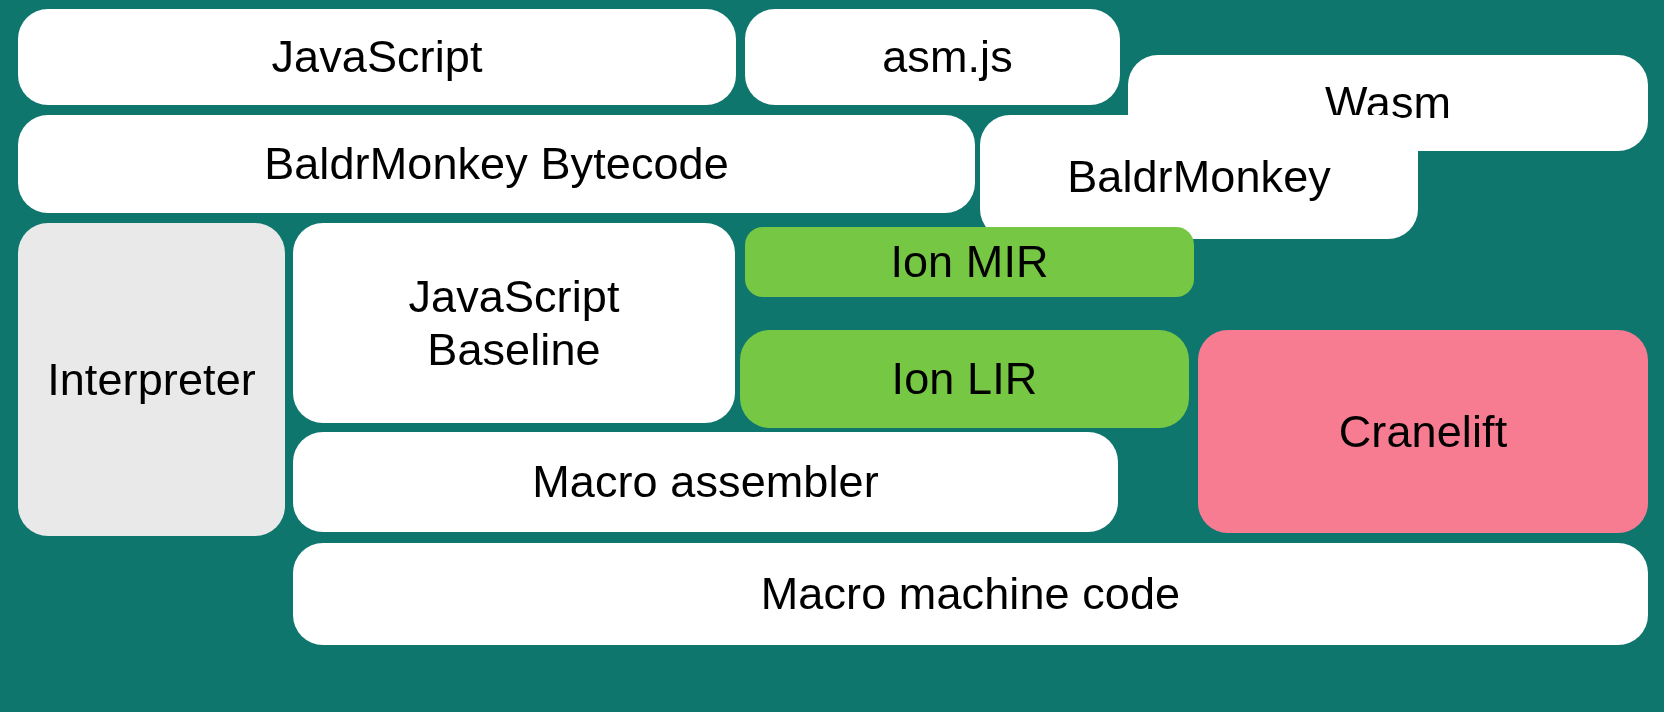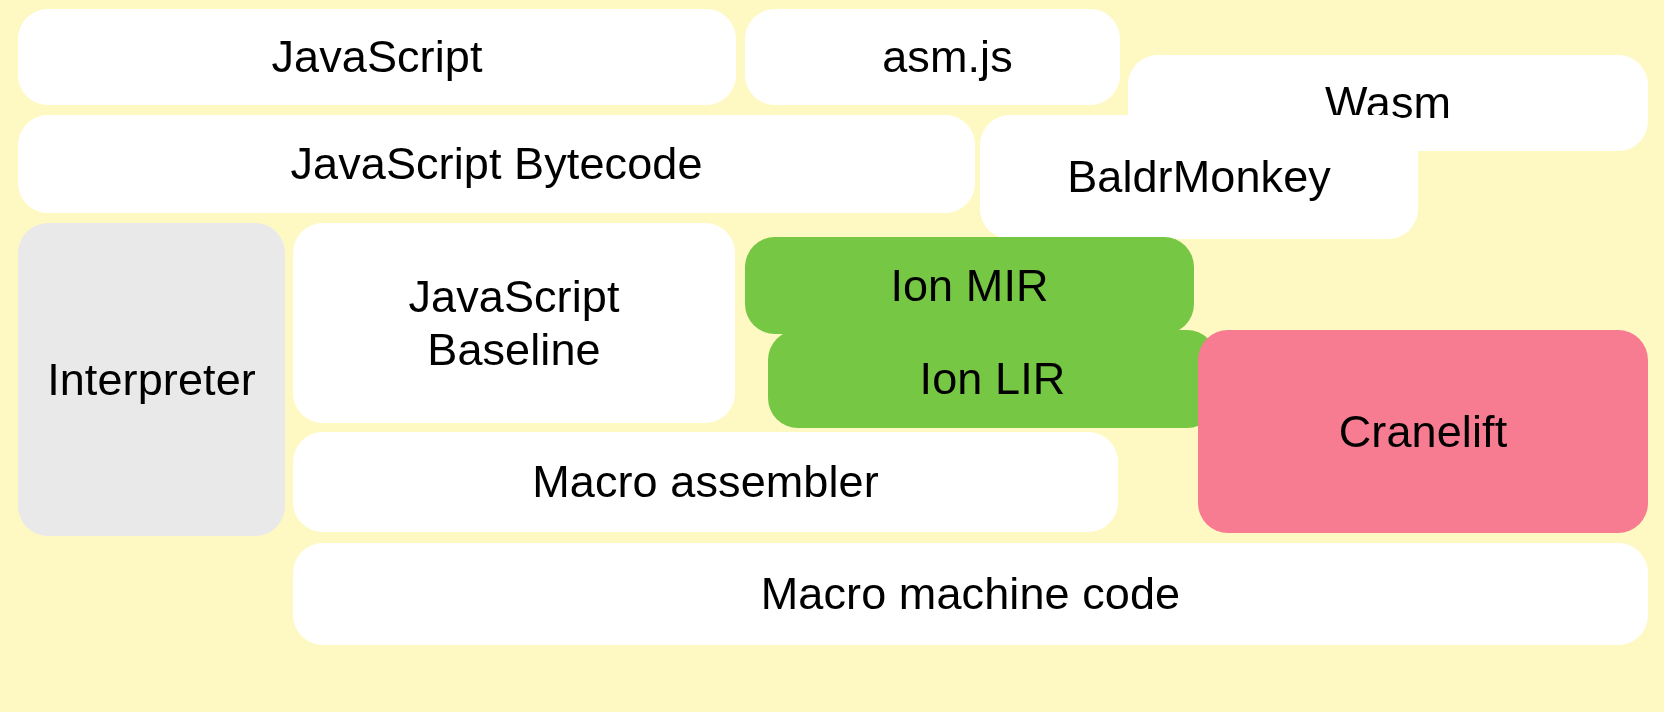--- a/index.html
+++ b/index.html
@@ -8,21 +8,21 @@
     padding: 0;
     background: #000000;
   }
   body {
     font-family: "Liberation Sans", sans-serif;
   }
   #diagram {
     position: relative;
     width: 1664px;
     height: 712px;
-    background: #fef9c3;
+    background: #0f766e;
     overflow: hidden;
   }
   .node {
     position: absolute;
     box-sizing: border-box;
     border-radius: 30px;
     display: flex;
     align-items: center;
     justify-content: center;
     text-align: center;
@@ -45,40 +45,40 @@
   .n-asmjs           { left: 745px;  top: 9px;   width: 375px; height: 96px; padding-left: 40px; }
   .n-wasm            { left: 1128px; top: 10px;   width: 520px; height: 96px; margin-top: 45px; }
 
   
   .n-js-bytecode     { left: 18px;   top: 115px; width: 957px; height: 98px; }
   .n-baldrmonkey     { left: 980px;  top: 115px; width: 438px; height: 124px; }
 
   
   .n-interpreter     { left: 18px;   top: 223px; width: 267px; height: 313px; }
   .n-js-baseline     { left: 293px;  top: 223px; width: 442px; height: 200px; }
-  .n-ion-mir         { left: 745px;  top: 237px; width: 449px; height: 97px; }
-  .n-ion-lir         { left: 768px;  top: 330px; width: 449px; height: 98px; }
+  .n-ion-mir         { left: 745px;  top: 227px; width: 449px; height: 70px; border-radius: 18px; }
+  .n-ion-lir         { left: 740px;  top: 330px; width: 449px; height: 98px; }
   .n-cranelift       { left: 1198px; top: 330px; width: 450px; height: 203px; }
   .n-macro-assembler { left: 293px;  top: 432px; width: 825px; height: 100px; }
 
   
   .n-native-code     { left: 293px;  top: 543px; width: 1355px; height: 102px; }
 </style>
 </head>
 <body>
 
 <div id="diagram">
 
   <div class="node fill-white n-javascript">JavaScript</div>
 
   <div class="node fill-white n-asmjs">asm.js</div>
 
   <div class="node fill-white n-wasm">Wasm</div>
 
-  <div class="node fill-white n-js-bytecode">JavaScript Bytecode</div>
+  <div class="node fill-white n-js-bytecode">BaldrMonkey Bytecode</div>
 
   <div class="node fill-white n-baldrmonkey">BaldrMonkey</div>
 
   <div class="node fill-grey n-interpreter">Interpreter</div>
 
   <div class="node fill-white n-js-baseline">JavaScript
 Baseline</div>
 
   <div class="node fill-green n-ion-mir">Ion MIR</div>
 

